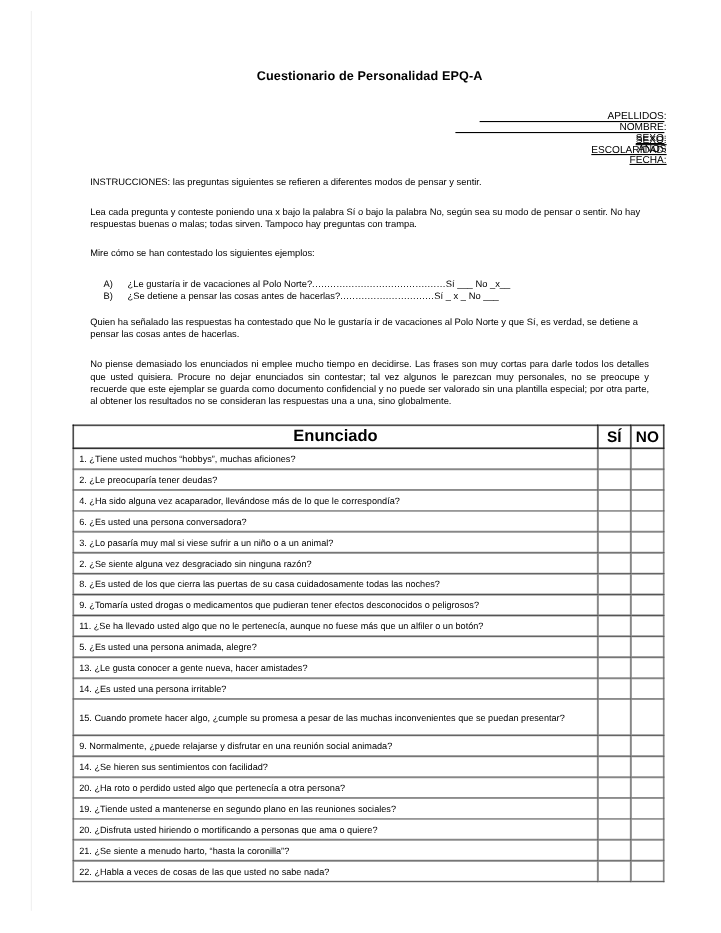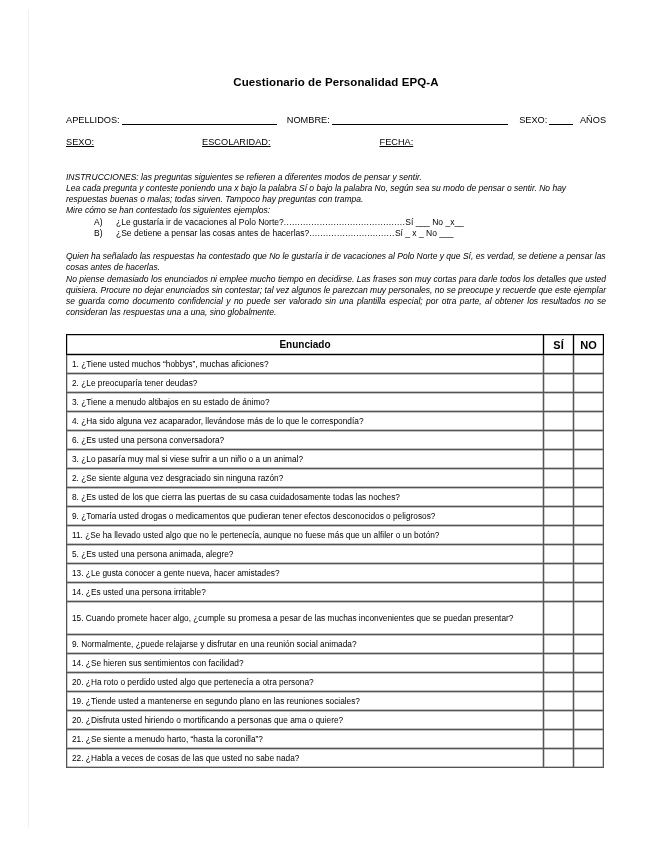--- a/index.html
+++ b/index.html
@@ -28,21 +28,21 @@
     position: absolute;
     left: 14px;
     top: 10px;
     width: 1px;
     height: 818px;
     background: #f0f0f0;
   }
   .content {
     position: absolute;
     left: 52px;
-    top: 12px;
+    top: 0;
     width: 540px;
   }
 
   
   .doc-title {
     text-align: center;
     font-weight: bold;
     font-size: 11.5px;
     letter-spacing: 0.1px;
     margin-top: 64px;
@@ -51,23 +51,24 @@
   }
 
   
   .form-block {
     margin-top: 23px;
     font-size: 9.2px;
     line-height: 1.0;
   }
   .form-row {
     display: flex;
-    align-items: center;
+    align-items: flex-end;
     white-space: nowrap;
     height: 15px;
+    flex-direction: column;
   }
   .form-row.second {
     margin-top: 7px;
     text-decoration: underline;
   }
   .fld-label { display: inline-block; }
   .rule {
     display: inline-block;
     border-bottom: 1px solid #000;
     height: 9px;
@@ -82,21 +83,21 @@
   .sexo-gap        { display: inline-block; width: 108px; }
   .escolaridad-gap { display: inline-block; width: 109px; }
 
   
   .instructions {
     margin-top: 22px;
     font-size: 8.5px;
     line-height: 1.32;
     text-align: left;
   }
-  .para { margin: 0; font-style: italic; }
+  .para { margin: 16px; }
   .para + .para { margin-top: 0px; }
   .para-gap { margin-top: 11px; }
   .para-justify { text-align: justify; }
 
   .examples-intro { margin-top: 11px; }
   .ex-list {
     margin: 0;
     padding: 0;
     list-style: none;
   }
@@ -124,30 +125,30 @@
   table.qtable th,
   table.qtable td {
     border: 1px solid #8a8a8a;
     box-shadow: inset 0 0 0 0.4px #8a8a8a;
     padding: 0;
     vertical-align: middle;
   }
   table.qtable th.h-enunciado {
     text-align: center;
     font-weight: bold;
-    font-size: 10px;
+    font-size: 15px;
     height: 16px;
     padding: 1px 4px 2px 4px;
     border: 1.6px solid #000;
   }
   table.qtable th.h-si,
   table.qtable th.h-no {
     text-align: center;
     font-weight: bold;
-    font-size: 11px;
+    font-size: 14px;
     height: 16px;
     border: 1.6px solid #000;
   }
   col.c-text { width: 477px; }
   col.c-si   { width: 30px; }
   col.c-no   { width: 30px; }
 
   table.qtable td.q-text {
     padding: 2px 4px 2px 5px;
     line-height: 1.3;
@@ -235,25 +236,20 @@
               <td class="q-text">1. ¿Tiene usted muchos “hobbys”, muchas aficiones?</td>
               <td class="q-box"></td>
               <td class="q-box"></td>
             </tr>
             <tr>
               <td class="q-text">2. ¿Le preocuparía tener deudas?</td>
               <td class="q-box"></td>
               <td class="q-box"></td>
             </tr>
             <tr>
-              <td class="q-text">3. ¿Tiene a menudo altibajos en su estado de ánimo?</td>
-              <td class="q-box"></td>
-              <td class="q-box"></td>
-            </tr>
-            <tr>
               <td class="q-text">4. ¿Ha sido alguna vez acaparador, llevándose más de lo que le correspondía?</td>
               <td class="q-box"></td>
               <td class="q-box"></td>
             </tr>
             <tr>
               <td class="q-text">6. ¿Es usted una persona conversadora?</td>
               <td class="q-box"></td>
               <td class="q-box"></td>
             </tr>
             <tr>

